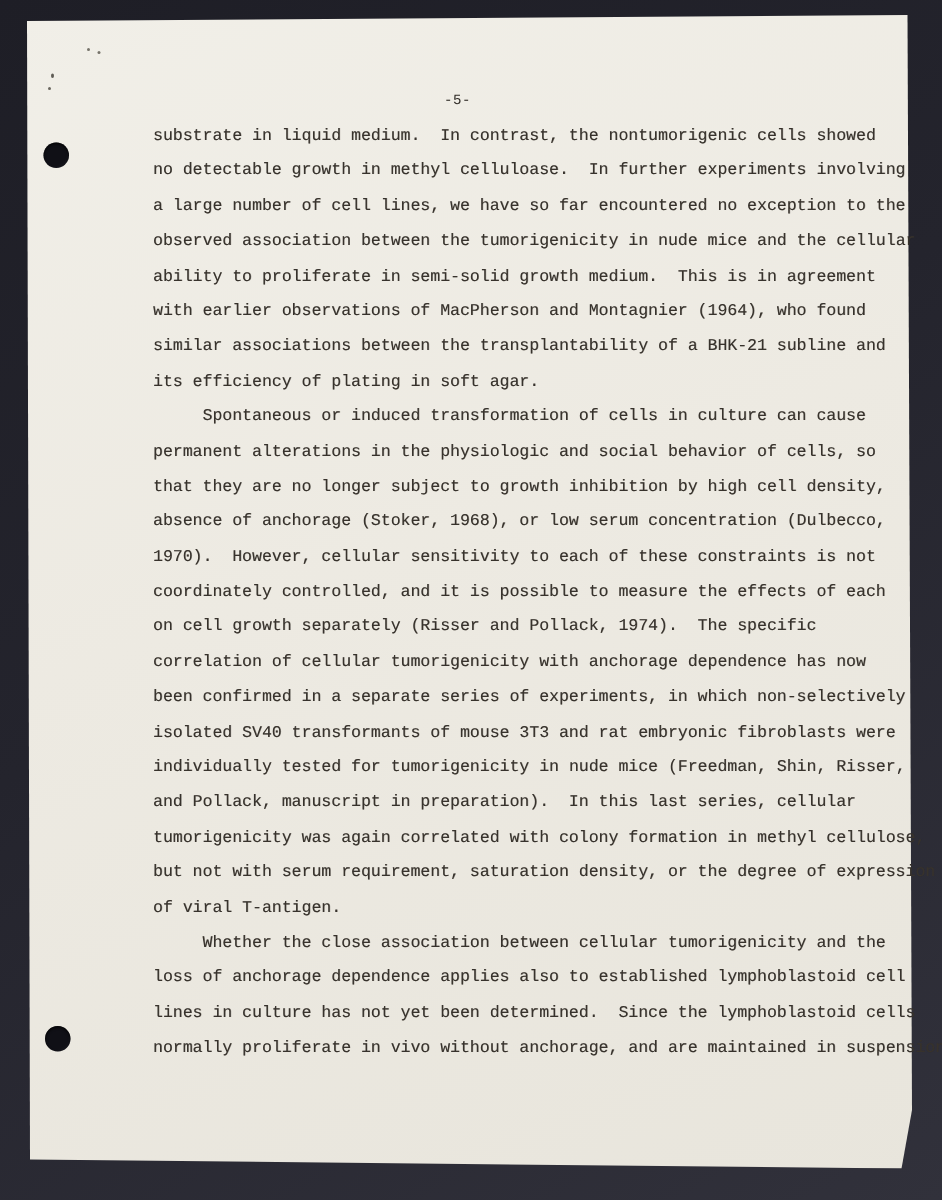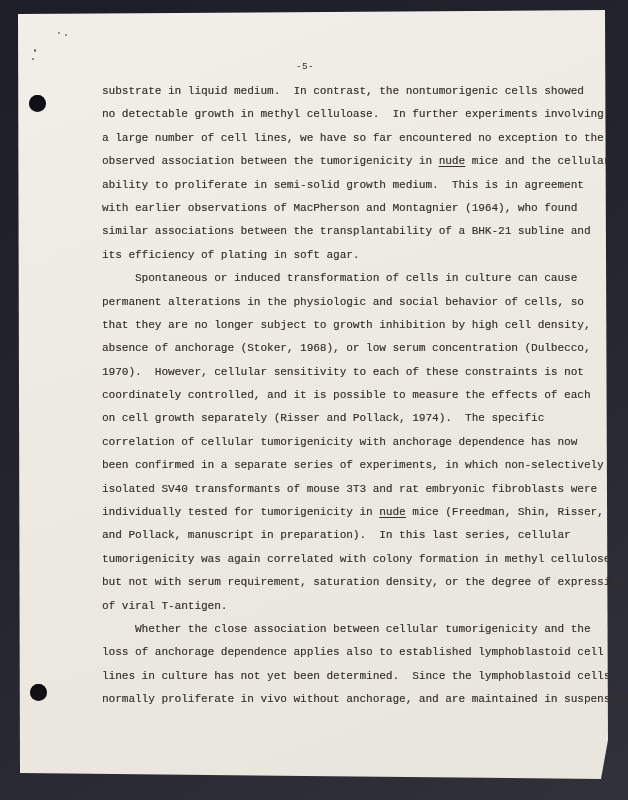--- a/index.html
+++ b/index.html
@@ -22,21 +22,21 @@
     font-size:9.4px;line-height:12px;letter-spacing:0.4px;
     color:#2f2b26;
   }
   .text-block{
     position:absolute;left:102px;top:80px;width:470px;
     font-size:11px;line-height:23.4px;
     white-space:pre;color:#37322c;
     text-shadow:0.3px 0 0 rgba(55,50,44,0.45);
   }
   .text-block .line{height:23.4px;}
-  .text-block .u{text-decoration:underline;text-underline-offset:2px;margin-top:24px;}
+  .text-block .u{text-underline-offset:2px;margin-top:24px;}
   .hole{
     position:absolute;width:17px;height:17px;border-radius:50%;
     background:radial-gradient(circle at 40% 40%,#101016 60%,#23232c 100%);
     box-shadow:inset 0 1px 2px rgba(0,0,0,0.8);
   }
   .hole.top{left:29px;top:95px;}
   .hole.bottom{left:30px;top:684px;}
   .speck{position:absolute;border-radius:50%;background:#76736a;}
   .speck.s1{left:58px;top:32px;width:2px;height:2px;}
   .speck.s2{left:65px;top:34px;width:2px;height:2px;}

